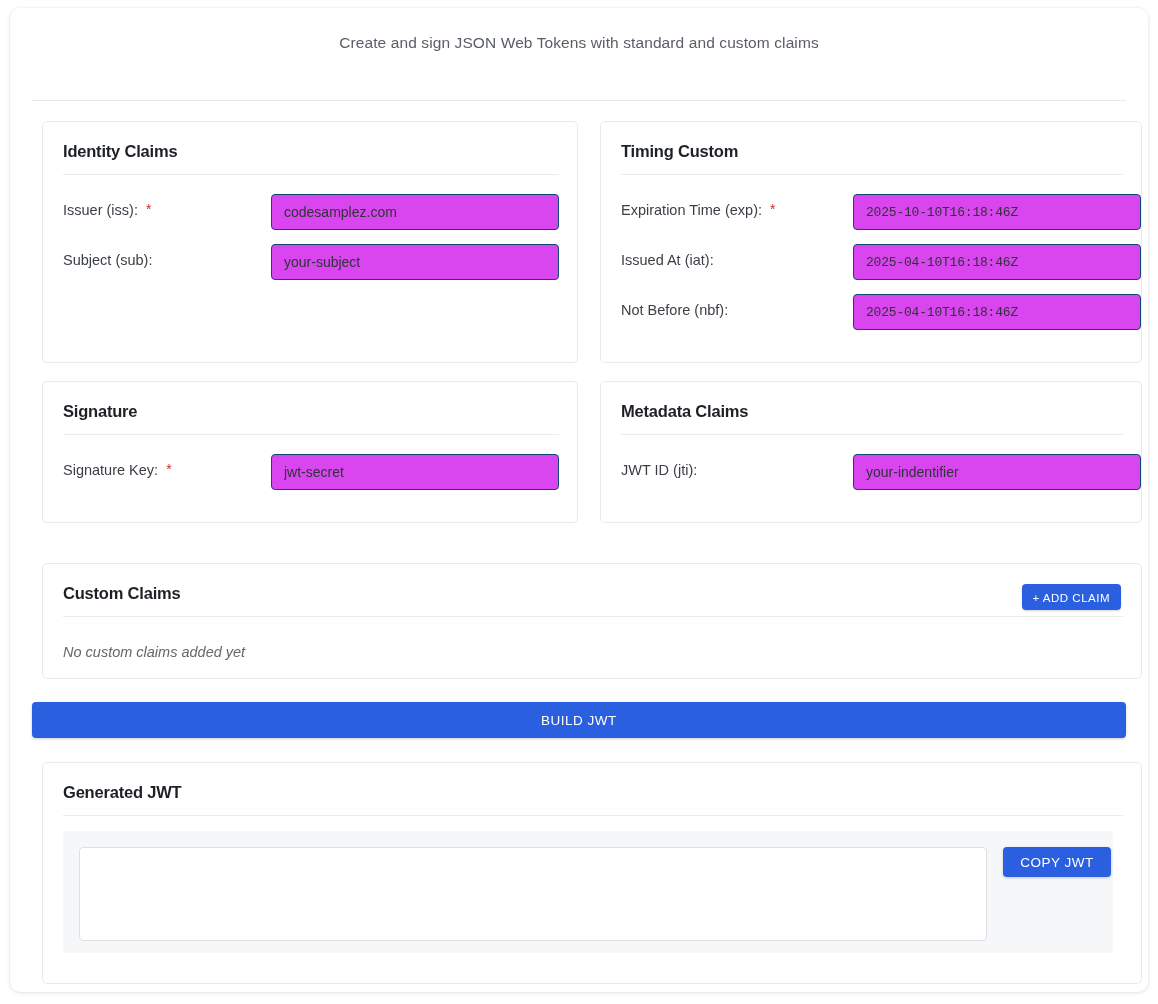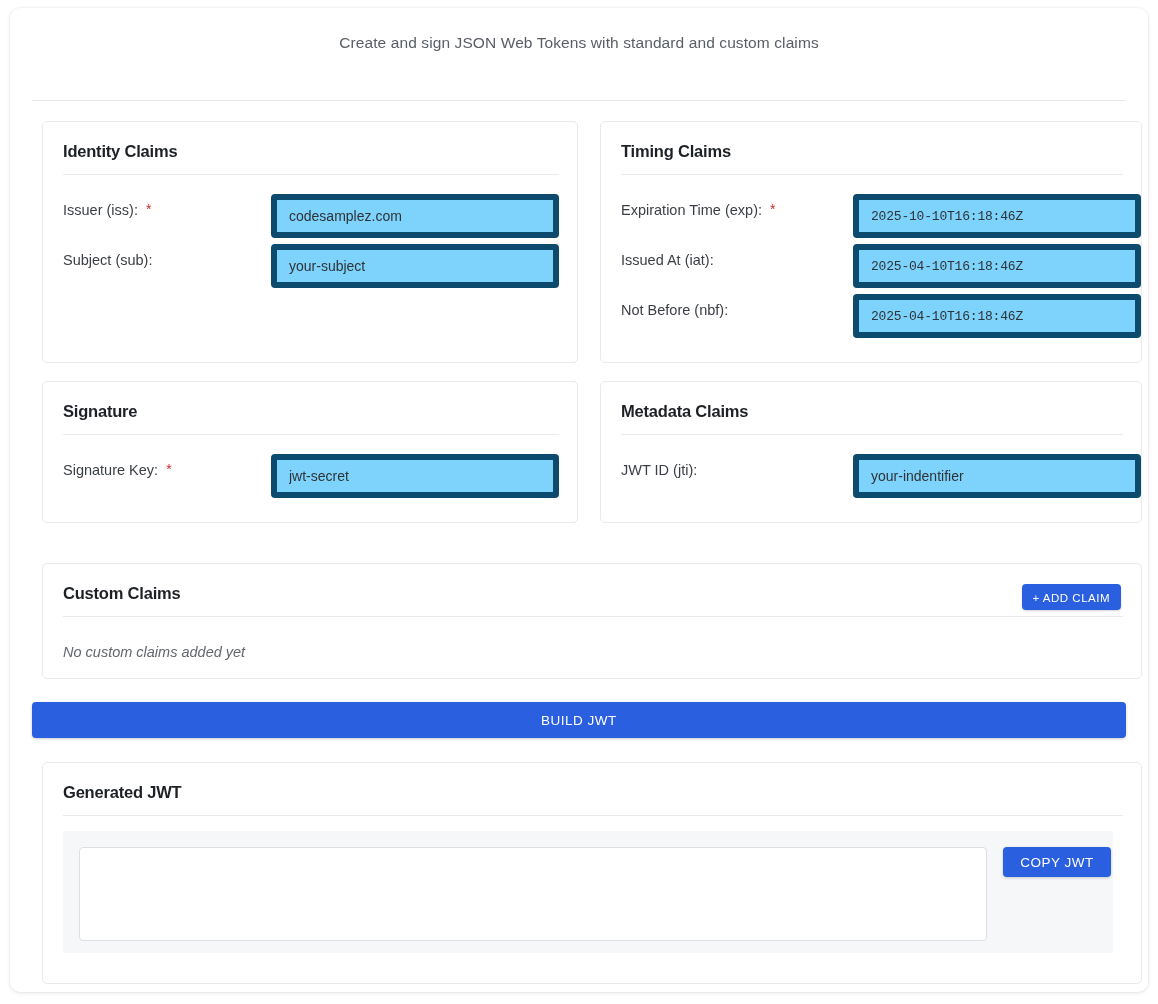--- a/index.html
+++ b/index.html
@@ -106,23 +106,23 @@
     font-size: 14px;
     margin-left: 8px;
     position: relative;
     top: -1px;
   }
   .field-input {
     position: absolute;
     top: 0;
     height: 36px;
     box-sizing: border-box;
-    border: 6px solid #0c4a6e;
+    border: 1px solid #0c4a6e;
     border-radius: 4px;
-    background: #7dd3fc;
+    background: #d946ef;
     font-family: "Liberation Sans", sans-serif;
     font-size: 14px;
     color: #2e3338;
     padding: 16px 12px;
     outline: none;
   }
   .field-input.mono {
     font-family: "Liberation Mono", monospace;
     font-size: 13px;
     letter-spacing: -0.2px;
@@ -230,21 +230,21 @@
       </div>
 
       <div class="field-row" style="top:122px; width:496px;">
         <span class="field-label">Subject (sub):</span>
         <input class="field-input" style="left: 208px; width: 288px;" type="text" value="your-subject">
       </div>
 
     </div>
 
     <div class="card" style="left:590px; top:113px; width:542px; height:242px;">
-      <div class="card-title">Timing Claims</div>
+      <div class="card-title">Timing Custom</div>
       <div class="card-divider" style="width:502px;"></div>
 
       <div class="field-row" style="top:72px; width:502px;">
         <span class="field-label">
           <span>Expiration Time (exp):</span><span class="req-star">*</span>
         </span>
         <input class="field-input mono" style="left: 232px; width: 288px;" type="text" value="2025-10-10T16:18:46Z">
       </div>
 
       <div class="field-row" style="top:122px; width:502px;">

